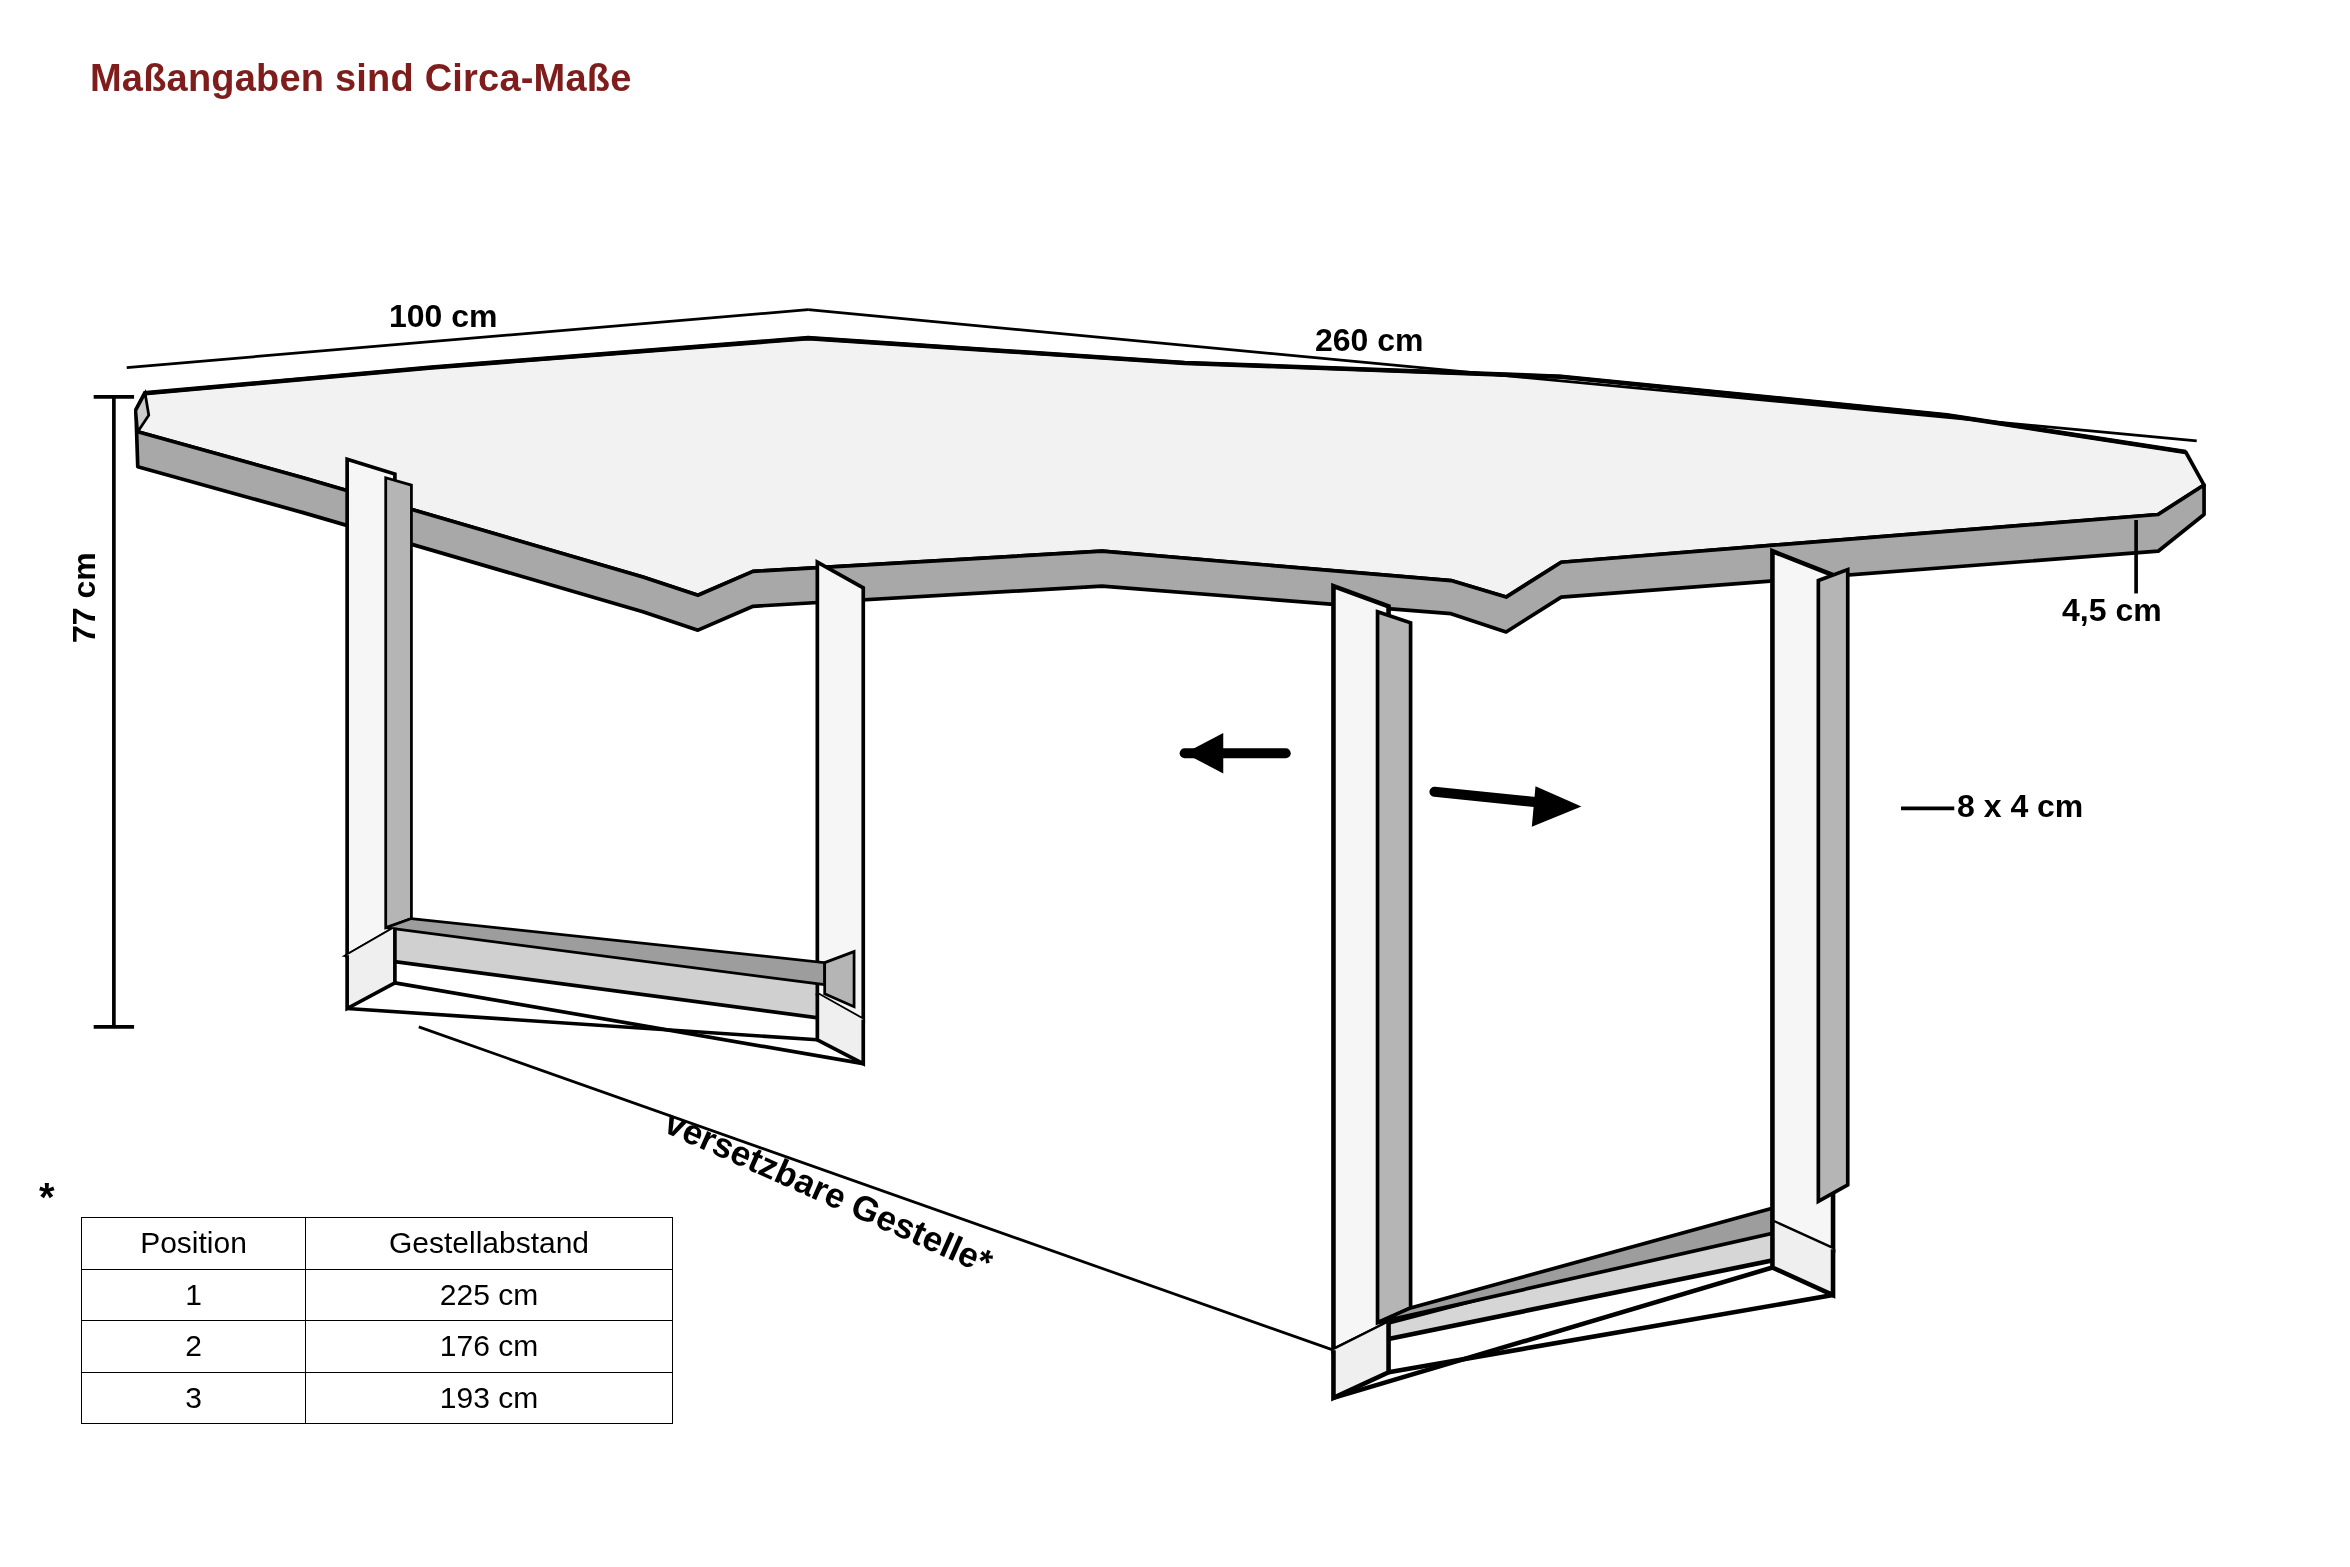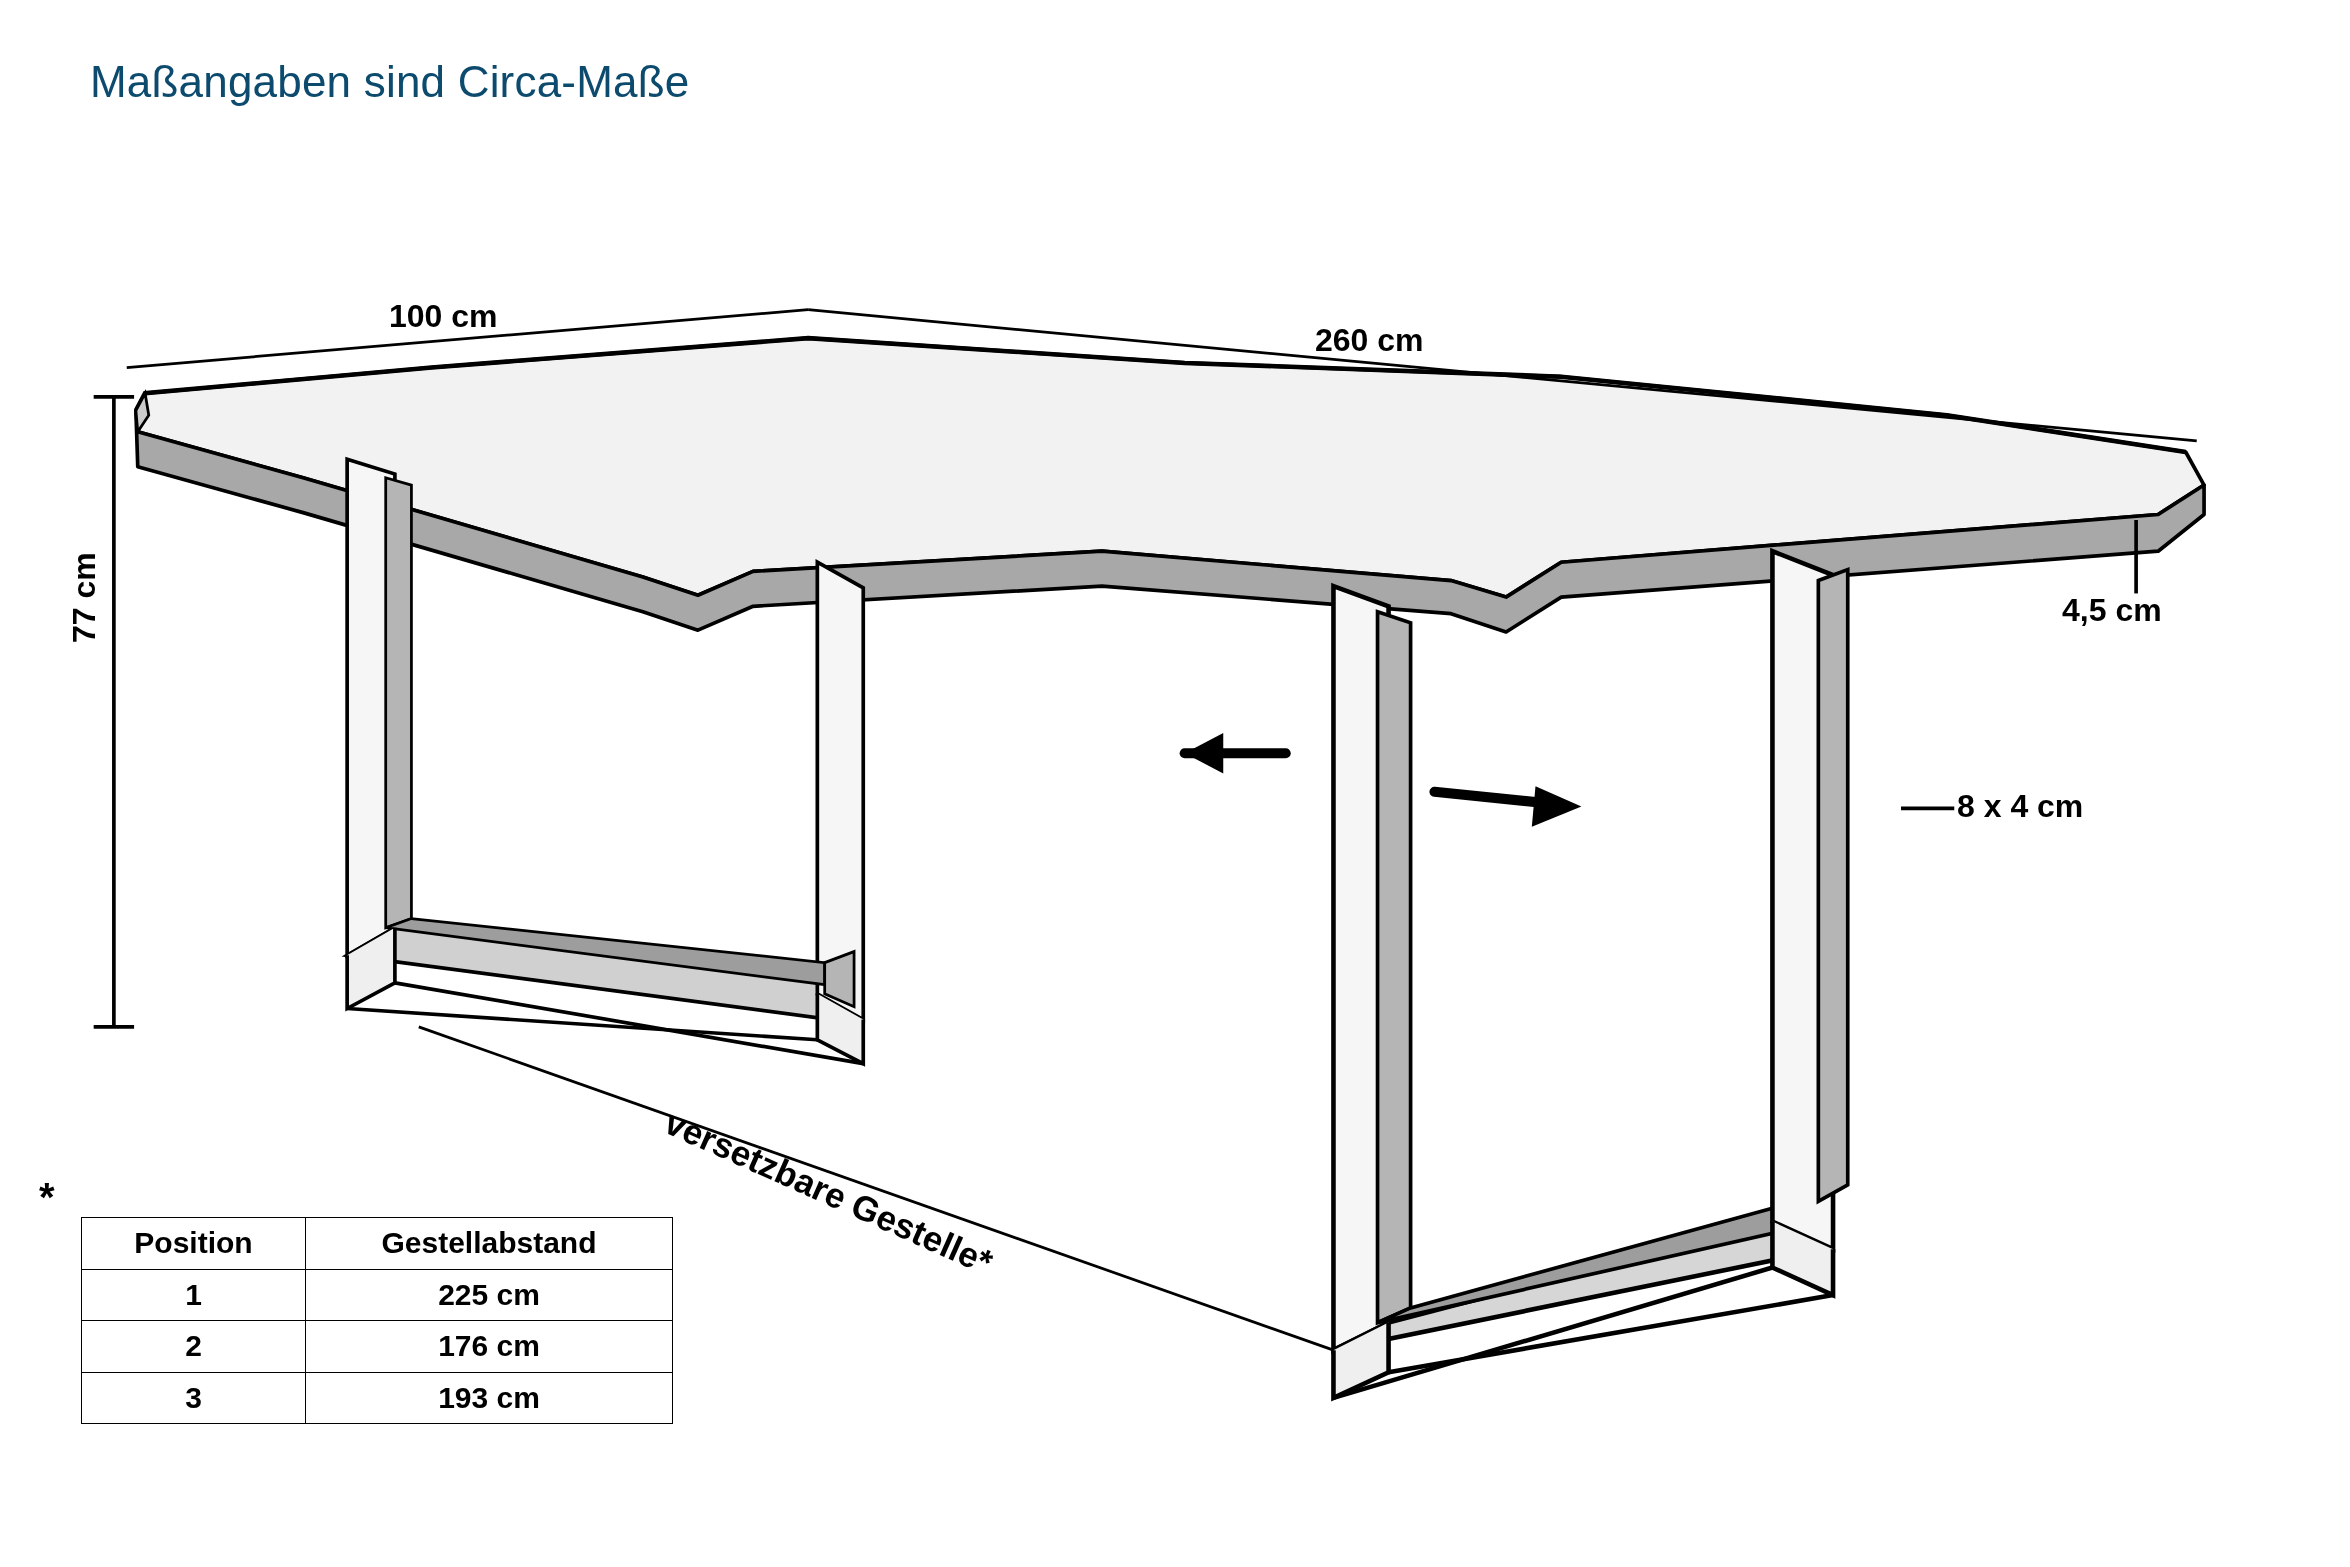--- a/index.html
+++ b/index.html
@@ -14,23 +14,23 @@
     position: relative;
     width: 2351px;
     height: 1568px;
     background: #ffffff;
     overflow: hidden;
   }
   .note-title {
     position: absolute;
     left: 90px;
     top: 57px;
-    font-size: 44px;
-    font-weight: normal;
-    color: #0c4a6e;
+    font-size: 38px;
+    font-weight: bold;
+    color: #7f1d1d;
     letter-spacing: 0.2px;
     white-space: nowrap;
   }
   svg.drawing {
     position: absolute;
     left: 0;
     top: 0;
     width: 2351px;
     height: 1568px;
   }
@@ -73,21 +73,21 @@
   table.spec {
     position: absolute;
     left: 81px;
     top: 1217px;
     border-collapse: collapse;
     background: #ffffff;
   }
   table.spec th, table.spec td {
     border: 1.8px solid #000000;
     font-size: 30px;
-    font-weight: bold;
+    font-weight: normal;
     color: #000000;
     text-align: center;
     padding: 8.3px 13px;
   }
   table.spec th:first-child, table.spec td:first-child { width: 197px; }
   table.spec th:last-child, table.spec td:last-child { width: 340px; }
 </style>
 </head>
 <body>
 

